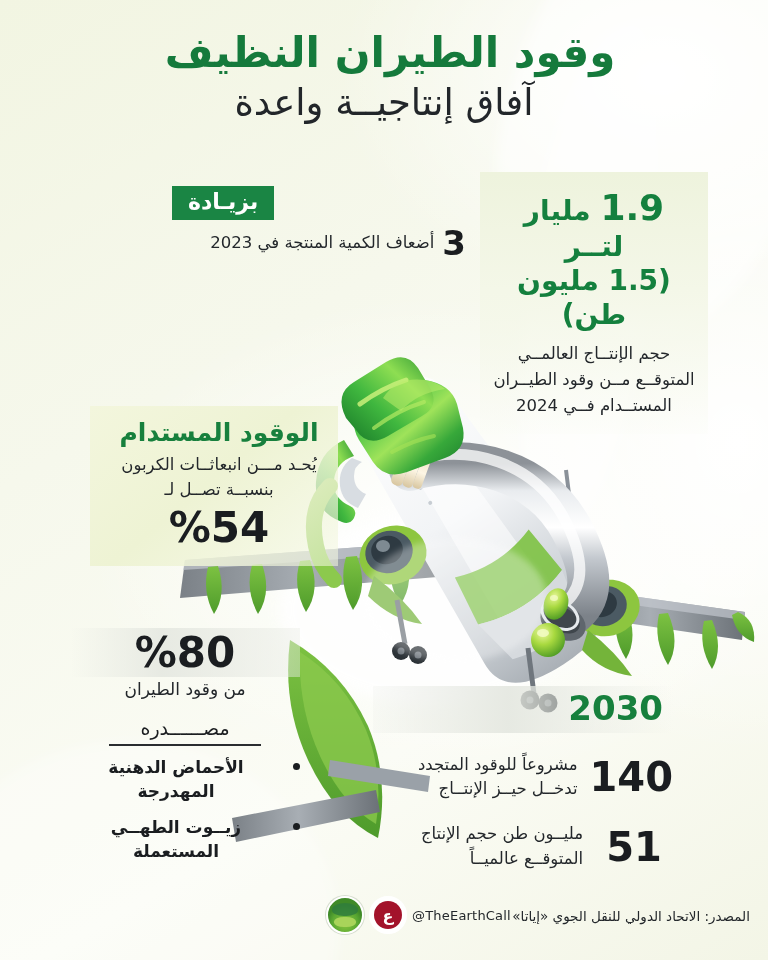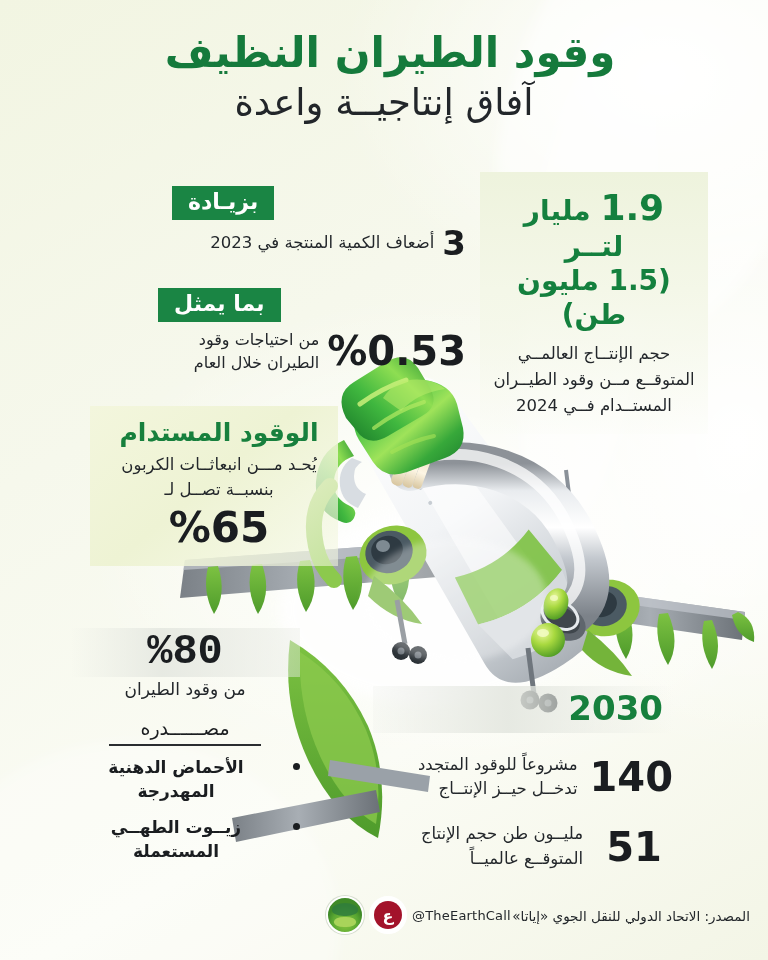--- a/index.html
+++ b/index.html
@@ -192,21 +192,20 @@
     position: absolute;
     top: 628px;
     right: 468px;
     width: 230px;
     z-index: 6;
     text-align: center;
   }
   .source80 .pct-band {
     background: linear-gradient(90deg, rgba(232,234,229,0.0) 0%, rgba(228,231,224,0.85) 40%, rgba(236,238,232,0.45) 100%);
     padding: 2px 6px 2px 6px;
-    font-family: Liberation Mono, monospace;
   }
   .source80 .pct {
     color: #1a1d20;
     font-size: 42px;
     font-weight: bold;
     line-height: 1.08;
   }
   .source80 .sub {
     margin-top: 1px;
     color: #23272b;
@@ -633,34 +632,25 @@
   <div class="stat-left stat-1">
     <div class="badge-row">
       <span class="badge">بزيـادة</span>
     </div>
     <div class="figure-row">
       <span class="figure-num">3</span>
       <span class="figure-text">أضعاف الكمية المنتجة في 2023</span>
     </div>
   </div>
 
-  <div class="stat-left stat-2">
-    <div class="badge-row">
-      <span class="badge">بما يمثل</span>
-    </div>
-    <div class="figure-row">
-      <span class="figure-num">%0.53</span>
-      <span class="figure-text">من احتياجات وقود الطيران خلال العام</span>
-    </div>
-  </div>
 
   <div class="sustain">
     <div class="head">الوقود المستدام</div>
     <div class="body">يُحـد مـــن انبعاثــات الكربون بنسبــة تصــل لـ</div>
-    <div class="pct">%65</div>
+    <div class="pct">%54</div>
   </div>
 
   <div class="source80">
     <div class="pct-band">
       <div class="pct">%80</div>
     </div>
     <div class="sub">من وقود الطيران</div>
     <div class="src-label">مصــــــدره</div>
     <div class="rule"></div>
     <ul class="src-list">

